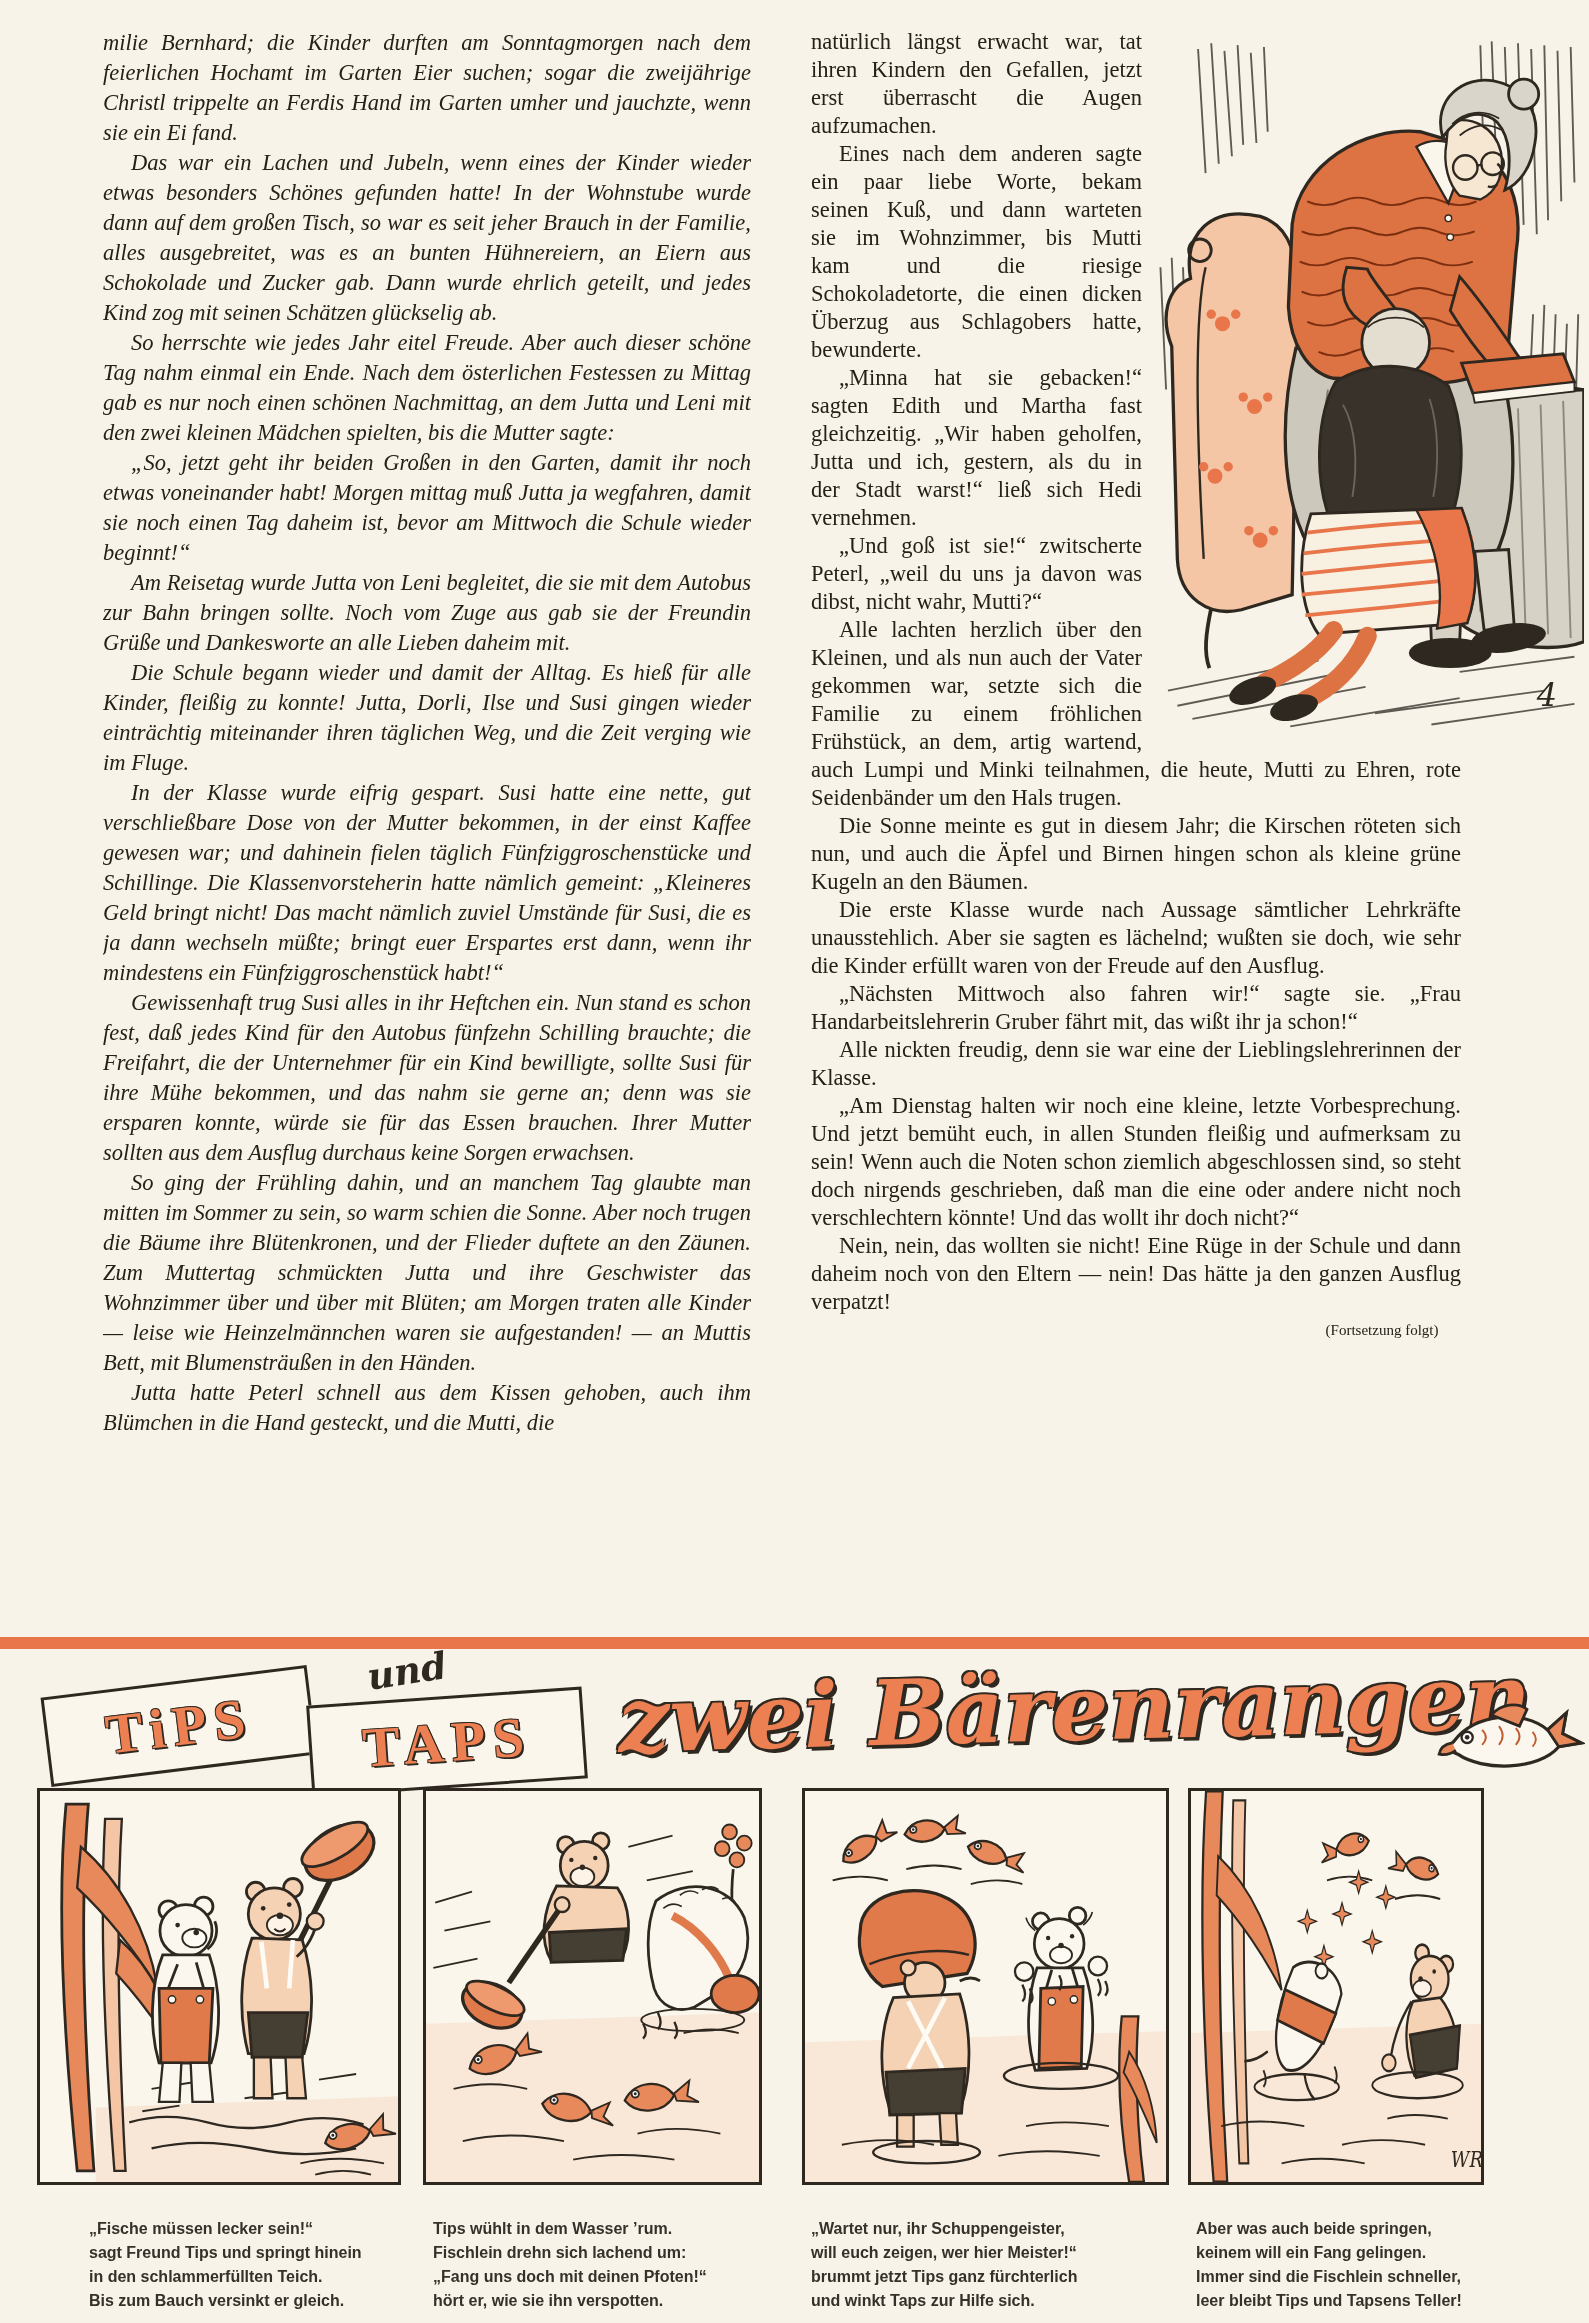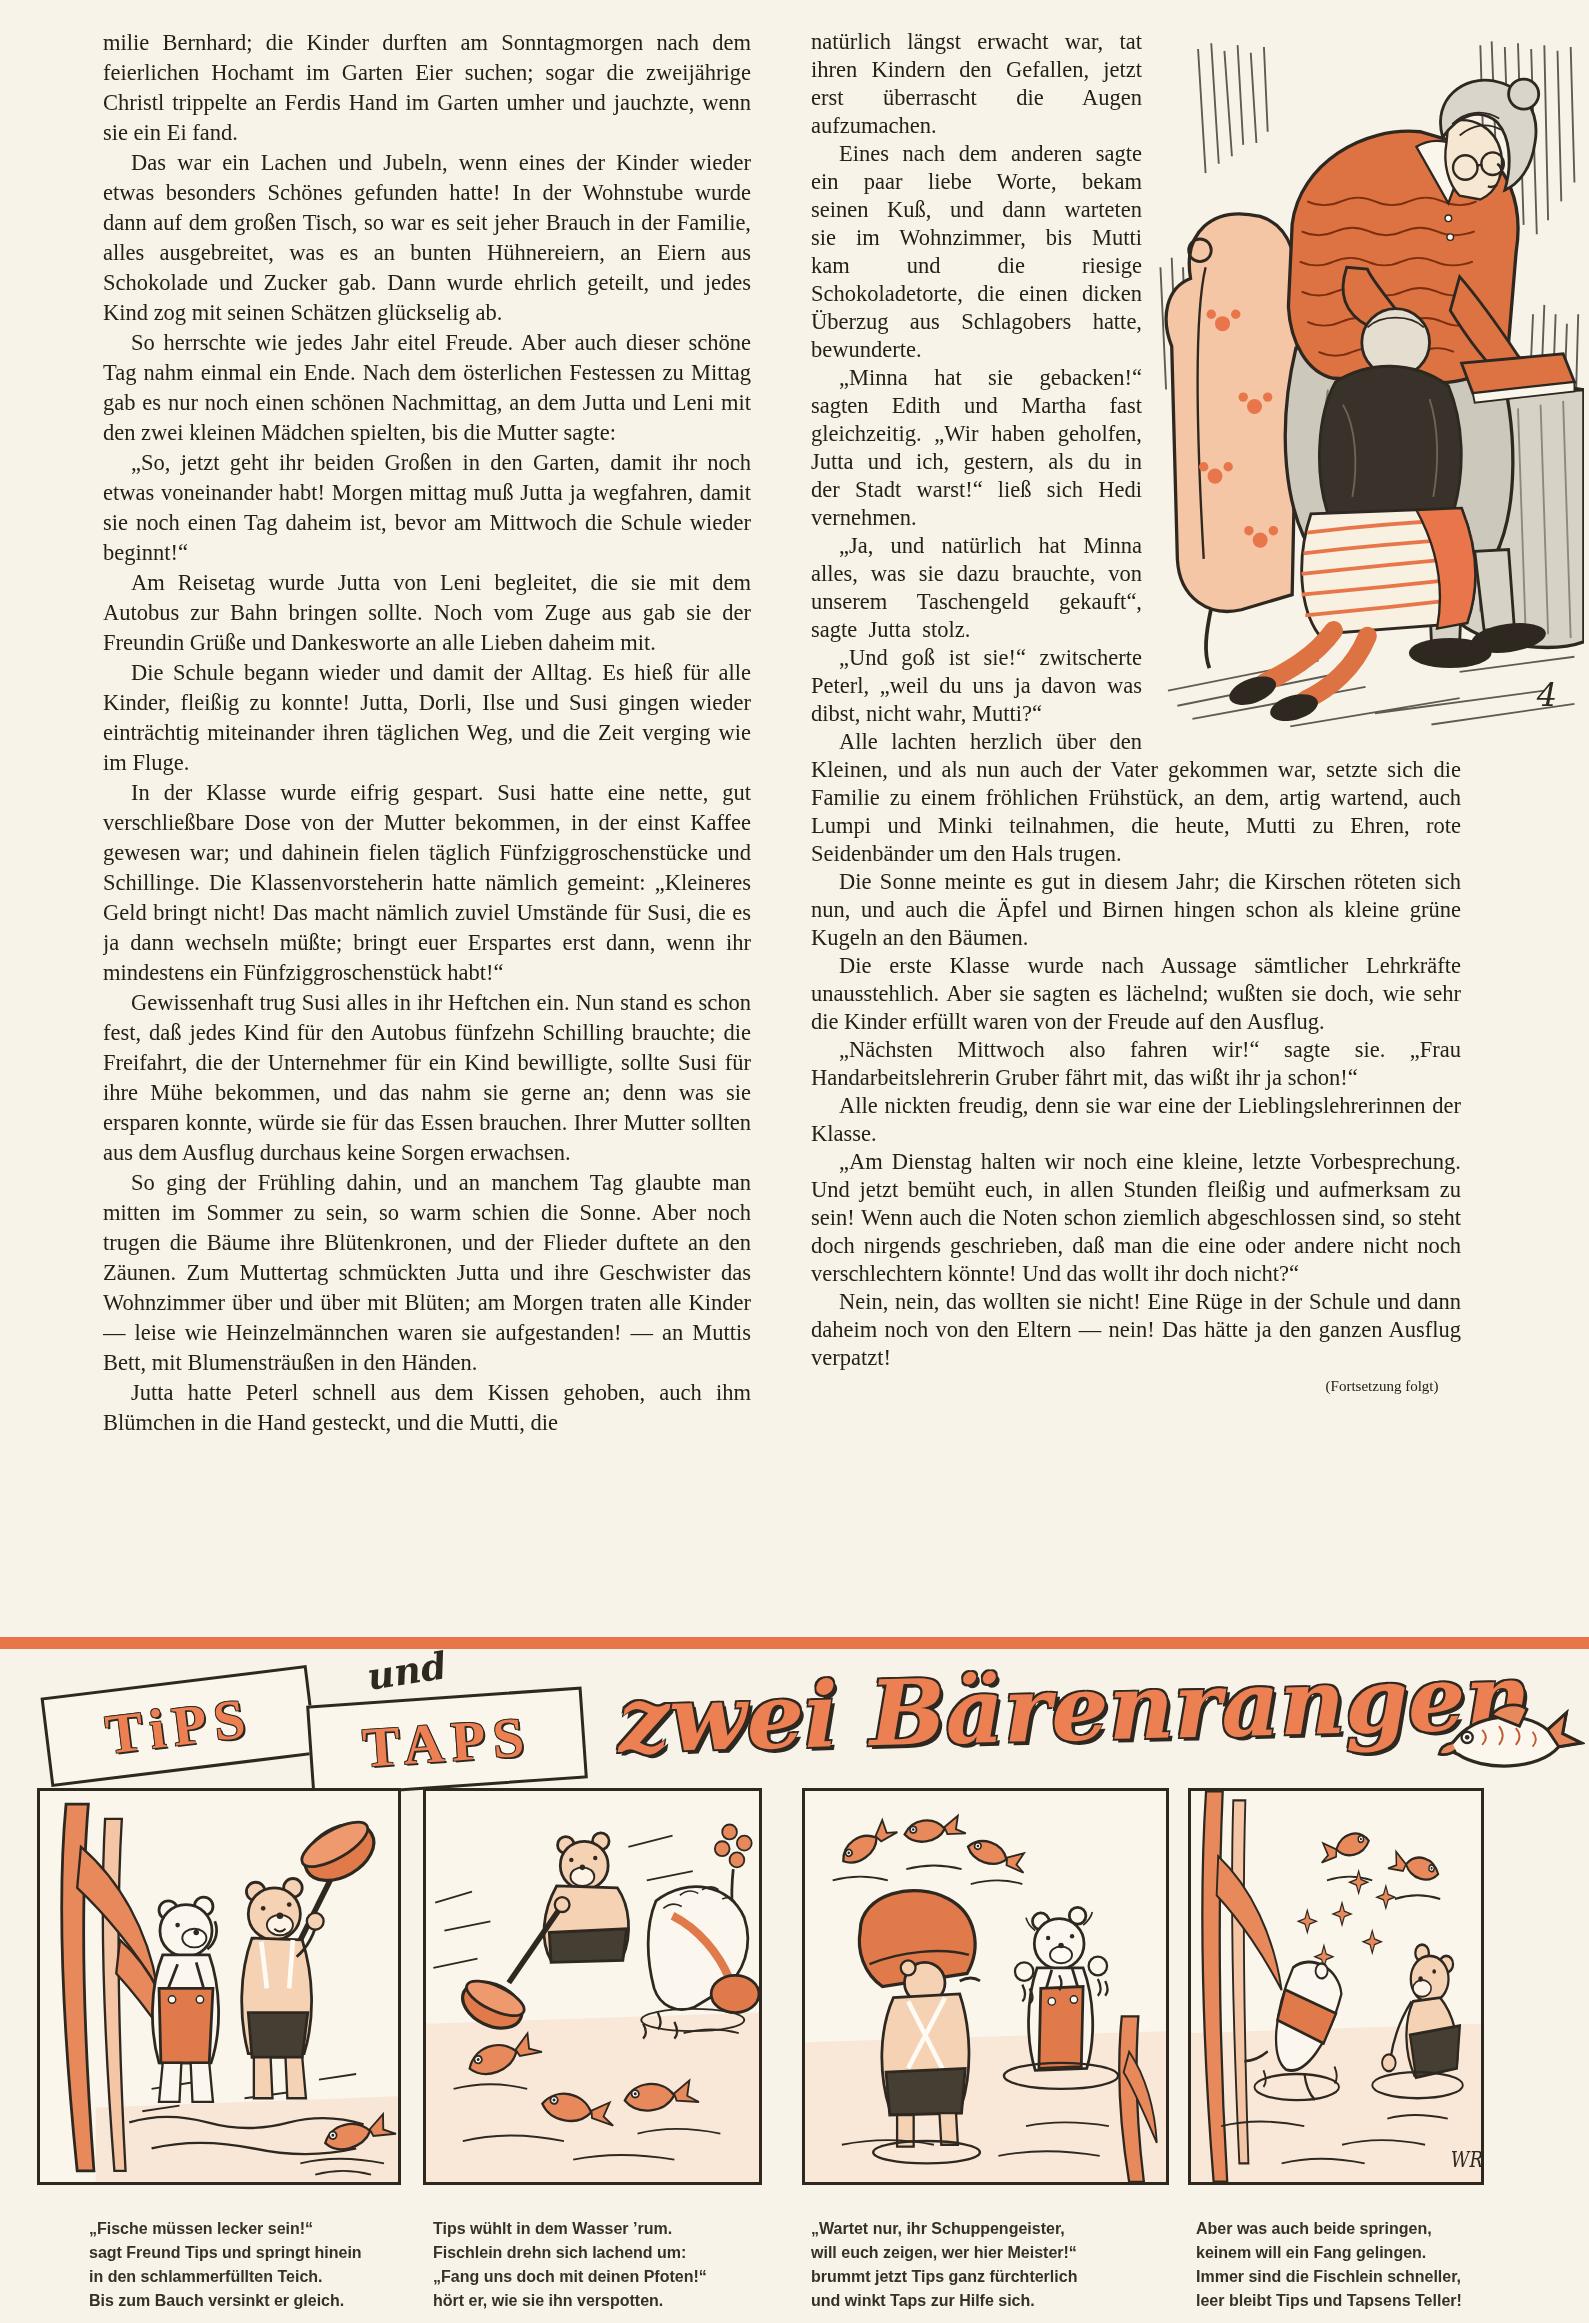--- a/index.html
+++ b/index.html
@@ -2,21 +2,21 @@
 <html style="font-size:15px"><head>
 <meta charset="utf-8">
 <style>
   html,body{margin:0;padding:0;}
   body{
     width:1589px;height:2324px;position:relative;overflow:hidden;
     background:#f7f3e8;
     font-family:"Liberation Serif",serif;
   }
   .story-col{position:absolute;text-align:justify;color:#262019;}
-  .col-left{left:103px;top:28px;width:648px;font-size:22.5px;line-height:30px;height:1606px;overflow:hidden;}
+  .col-left{left:103px;top:28px;width:648px;font-size:22.5px;line-height:30px;height:1606px;overflow:hidden;font-style:italic;}
   .col-right{left:811px;top:28px;width:650px;font-size:22.5px;line-height:28px;}
   .story-col p{margin:0;text-indent:28px;}
   .story-col p.no-indent{text-indent:0;}
   .col-right p.narrow{word-spacing:5.6px;}
   .illu-spacer{float:right;width:319px;height:705px;}
   .illustration{position:absolute;left:1149px;top:32px;width:435px;height:701px;}
   .illustration svg{width:100%;height:100%;}
   .continuation{text-align:right;padding-right:22.5px;margin-top:3.7px;font-size:15px;}
 
   .rule{position:absolute;left:0;top:1637px;width:1589px;height:12px;background:#e8764a;}
@@ -65,21 +65,20 @@
   <p>Gewissenhaft trug Susi alles in ihr Heftchen ein. Nun stand es schon fest, daß jedes Kind für den Autobus fünfzehn Schilling brauchte; die Freifahrt, die der Unternehmer für ein Kind bewilligte, sollte Susi für ihre Mühe bekommen, und das nahm sie gerne an; denn was sie ersparen konnte, würde sie für das Essen brauchen. Ihrer Mutter sollten aus dem Ausflug durchaus keine Sorgen erwachsen.</p>
   <p>So ging der Frühling dahin, und an manchem Tag glaubte man mitten im Sommer zu sein, so warm schien die Sonne. Aber noch trugen die Bäume ihre Blütenkronen, und der Flieder duftete an den Zäunen. Zum Muttertag schmückten Jutta und ihre Geschwister das Wohnzimmer über und über mit Blüten; am Morgen traten alle Kinder — leise wie Heinzelmännchen waren sie aufgestanden! — an Muttis Bett, mit Blumensträußen in den Händen.</p>
   <p>Jutta hatte Peterl schnell aus dem Kissen gehoben, auch ihm Blümchen in die Hand gesteckt, und die Mutti, die</p>
 </div>
 
 <div class="story-col col-right">
   <div class="illu-spacer"></div>
   <p class="narrow no-indent">natürlich längst erwacht war, tat ihren Kindern den Gefallen, jetzt erst überrascht die Augen aufzumachen.</p>
   <p class="narrow">Eines nach dem anderen sagte ein paar liebe Worte, bekam seinen Kuß, und dann warteten sie im Wohnzimmer, bis Mutti kam und die riesige Schokoladetorte, die einen dicken Überzug aus Schlagobers hatte, bewunderte.</p>
   <p class="narrow">„Minna hat sie gebacken!“ sagten Edith und Martha fast gleichzeitig. „Wir haben geholfen, Jutta und ich, gestern, als du in der Stadt warst!“ ließ sich Hedi vernehmen.</p>
-  <p class="narrow">„Ja, und natürlich hat Minna alles, was sie dazu brauchte, von unserem Taschengeld gekauft“, sagte Jutta stolz.</p>
   <p>„Und goß ist sie!“ zwitscherte Peterl, „weil du uns ja davon was dibst, nicht wahr, Mutti?“</p>
   <p>Alle lachten herzlich über den Kleinen, und als nun auch der Vater gekommen war, setzte sich die Familie zu einem fröhlichen Frühstück, an dem, artig wartend, auch Lumpi und Minki teilnahmen, die heute, Mutti zu Ehren, rote Seidenbänder um den Hals trugen.</p>
   <p>Die Sonne meinte es gut in diesem Jahr; die Kirschen röteten sich nun, und auch die Äpfel und Birnen hingen schon als kleine grüne Kugeln an den Bäumen.</p>
   <p>Die erste Klasse wurde nach Aussage sämtlicher Lehrkräfte unausstehlich. Aber sie sagten es lächelnd; wußten sie doch, wie sehr die Kinder erfüllt waren von der Freude auf den Ausflug.</p>
   <p>„Nächsten Mittwoch also fahren wir!“ sagte sie. „Frau Handarbeitslehrerin Gruber fährt mit, das wißt ihr ja schon!“</p>
   <p>Alle nickten freudig, denn sie war eine der Lieblingslehrerinnen der Klasse.</p>
   <p>„Am Dienstag halten wir noch eine kleine, letzte Vorbesprechung. Und jetzt bemüht euch, in allen Stunden fleißig und aufmerksam zu sein! Wenn auch die Noten schon ziemlich abgeschlossen sind, so steht doch nirgends geschrieben, daß man die eine oder andere nicht noch verschlechtern könnte! Und das wollt ihr doch nicht?“</p>
   <p>Nein, nein, das wollten sie nicht! Eine Rüge in der Schule und dann daheim noch von den Eltern — nein! Das hätte ja den ganzen Ausflug verpatzt!</p>
   <p class="continuation no-indent">(Fortsetzung folgt)</p>
 </div>

